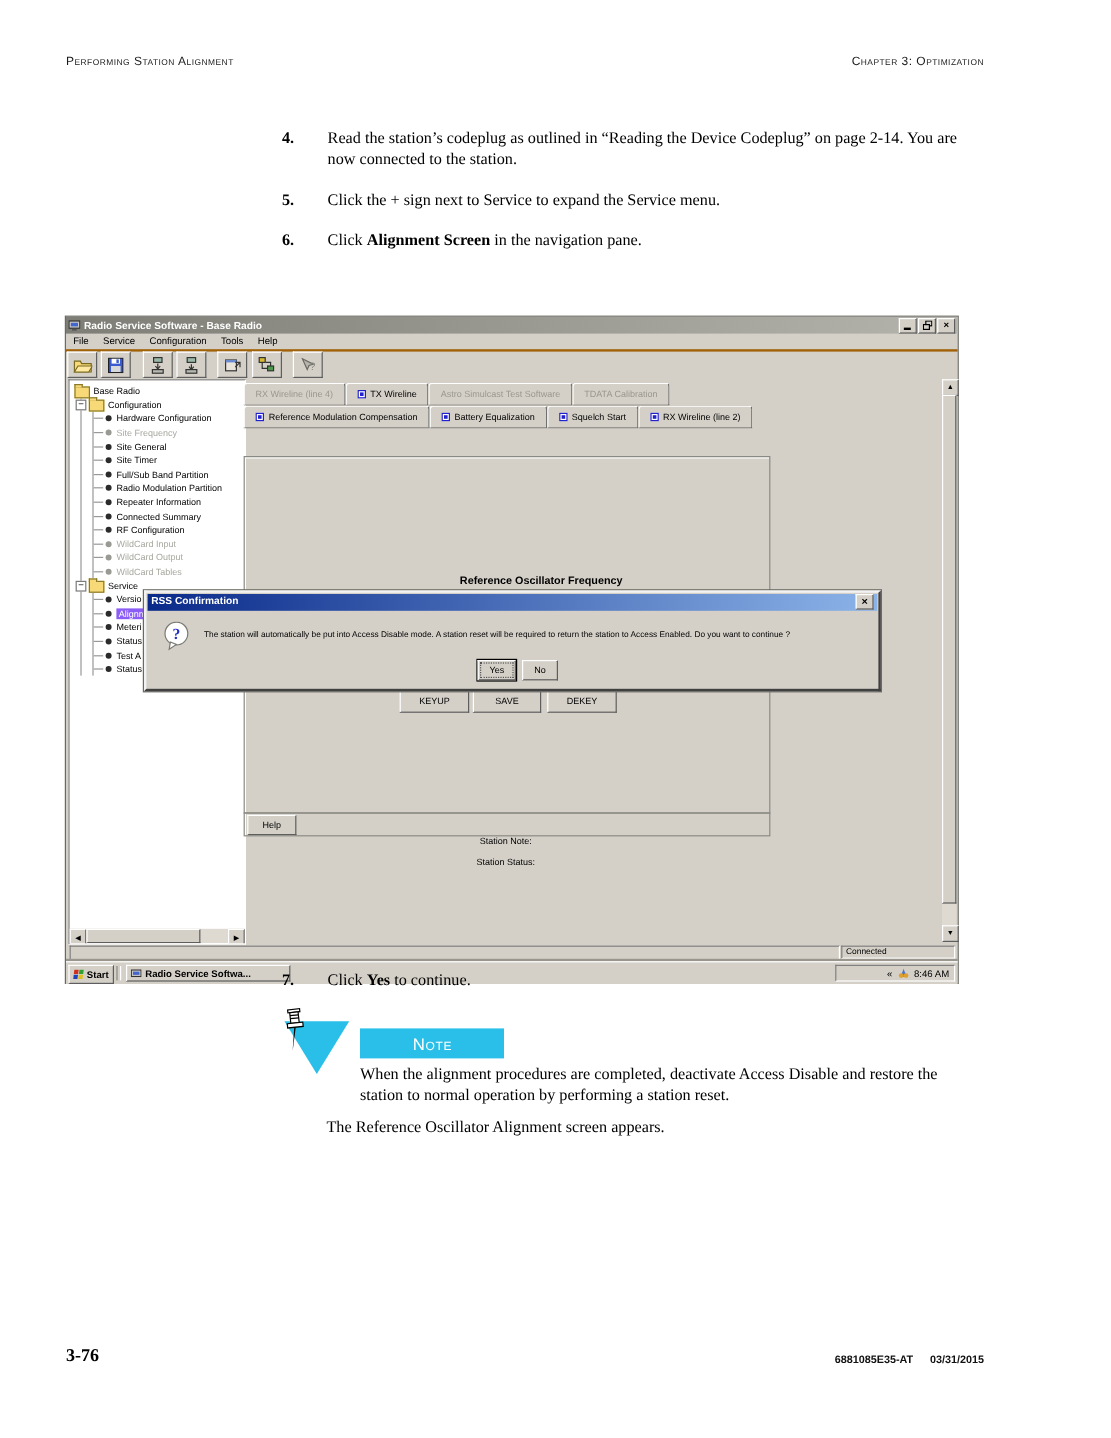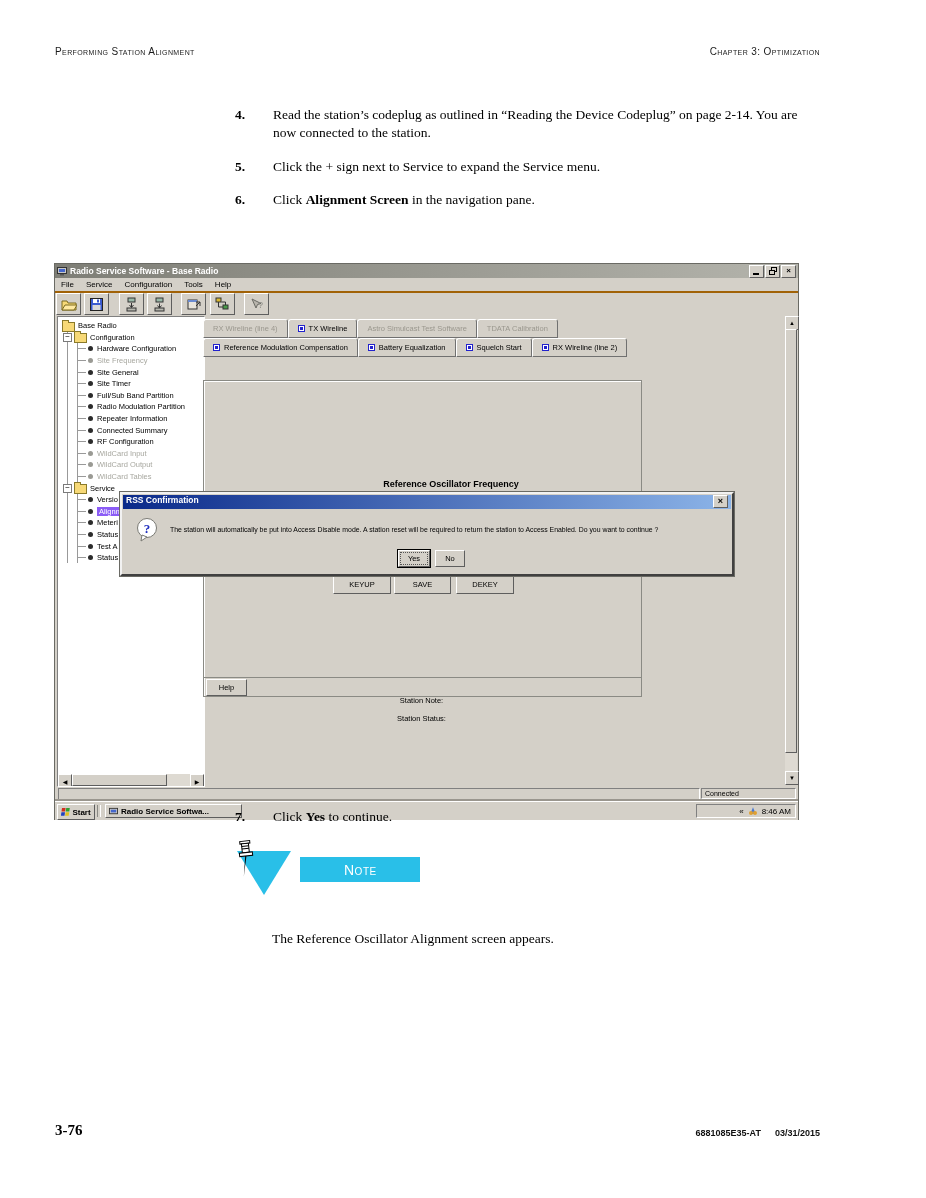--- a/index.html
+++ b/index.html
@@ -461,20 +461,21 @@
         <rect x="10" y="2" width="10" height="2.5" fill="#fff" stroke="#000"></rect>
         <rect x="11.5" y="4.5" width="7" height="9" fill="#fff" stroke="#000"></rect>
         <line x1="11.5" y1="7" x2="18.5" y2="7" stroke="#000"></line>
         <line x1="11.5" y1="9.5" x2="18.5" y2="9.5" stroke="#000"></line>
         <rect x="8.5" y="13.5" width="13" height="3.5" fill="#fff" stroke="#000"></rect>
         <path d="M15 17 l-1 0 l-3.5 20 l4.5 -19 z" fill="#000"></path>
       </g>
     </svg>
   </div>
   <div class="notebanner">Note</div>
+  <div class="notetext">When the alignment procedures are completed, deactivate Access Disable and restore the station to normal operation by performing a station reset.</div>
 
   <div class="closing">The Reference Oscillator Alignment screen appears.</div>
 
   <div class="ftr-left">3-76</div>
   <div class="ftr-right">
     <span>6881085E35-AT</span><span>03/31/2015</span>
   </div>
 
 </div>
 

